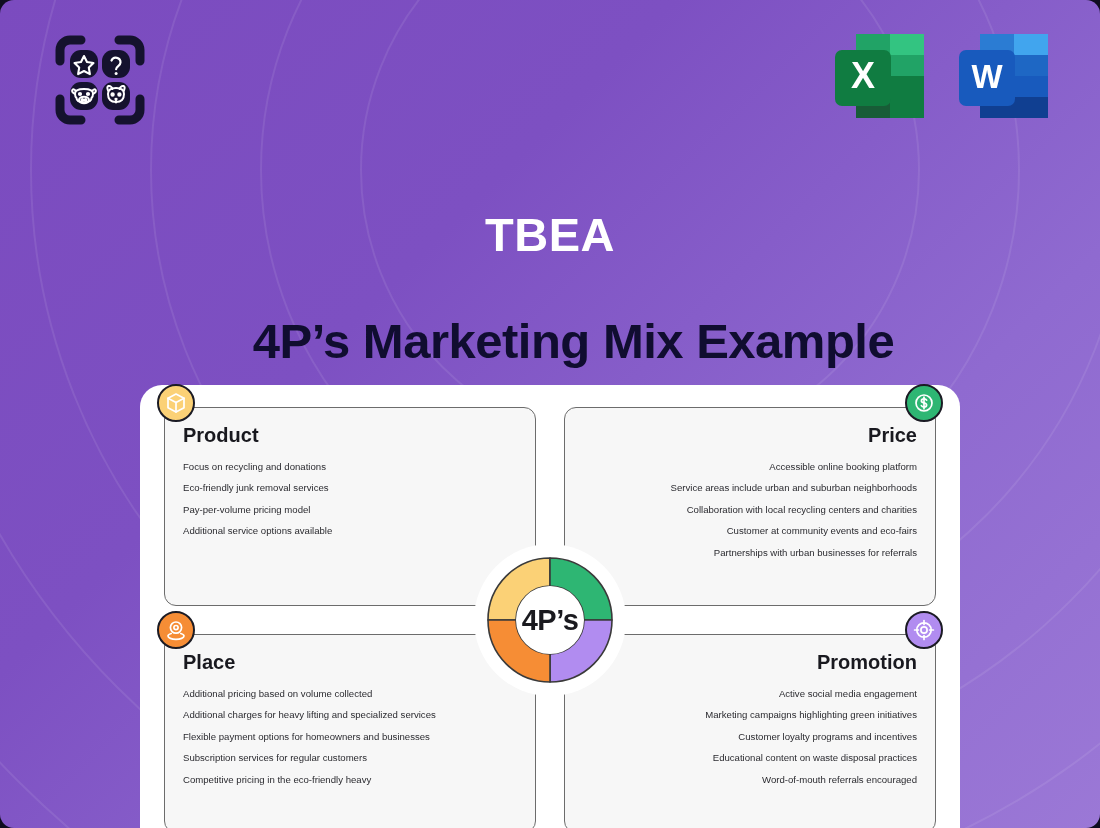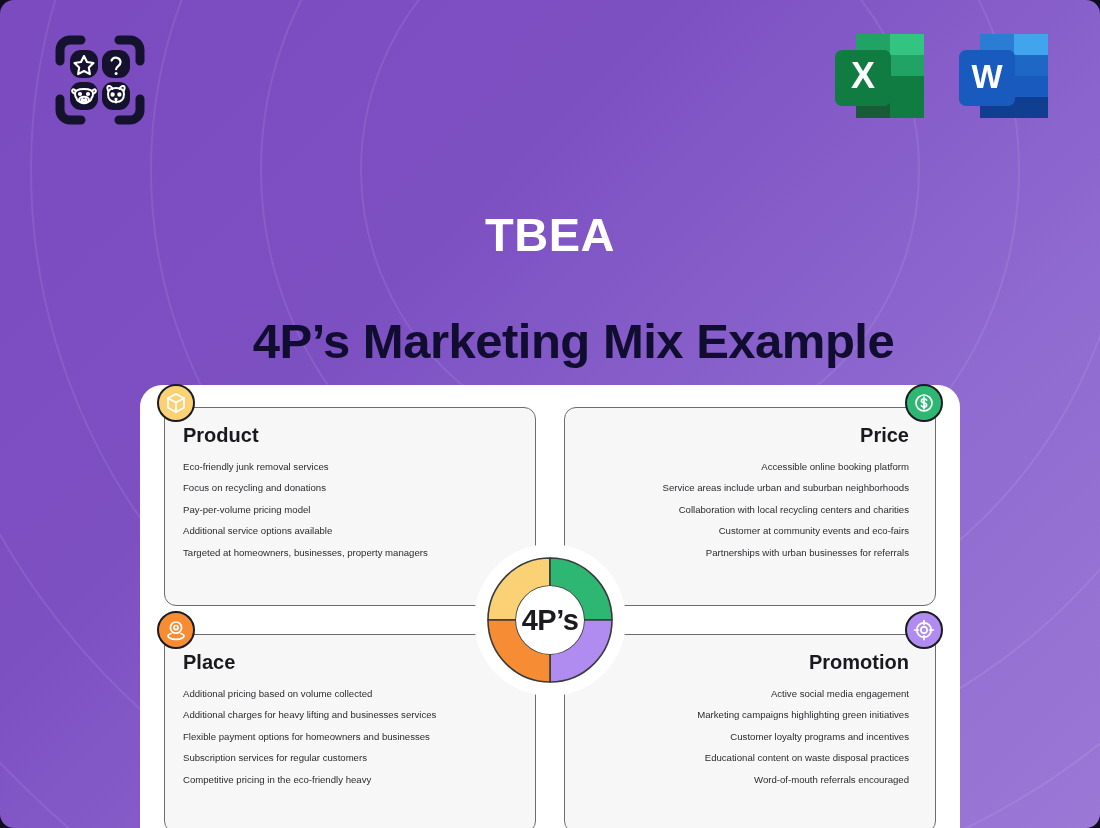--- a/index.html
+++ b/index.html
@@ -71,21 +71,21 @@
     display:grid;
     grid-template-columns:1fr 1fr;
     grid-template-rows:1fr 1fr;
     gap:28px;
   }
   .quad {
     position:relative;
     background:#f7f7f7;
     border:1.4px solid #6c6c6c;
     border-radius:12px;
-    padding:16px 26px 12px 18px;
+    padding:16px 18px 12px 18px;
     overflow:visible;
   }
   .quad.tl { border-top-left-radius:12px; }
   .quad-title {
     font-size:20px; font-weight:bold; color:#19191f;
     margin-bottom:14px;
   }
   .quad.right .quad-title { text-align:right; }
   .quad ul { list-style:none; }
   .quad li {
@@ -222,25 +222,24 @@
       <div class="quad tl">
         <div class="badge tl-pos" style="background:#fbd176;">
           <svg viewBox="0 0 24 24" fill="none" stroke="#ffffff" stroke-width="1.7" stroke-linecap="round" stroke-linejoin="round">
             <path d="M12 3 L20 7.2 L20 16.8 L12 21 L4 16.8 L4 7.2 Z"></path>
             <path d="M4 7.2 L12 11.4 L20 7.2"></path>
             <path d="M12 11.4 L12 21"></path>
           </svg>
         </div>
         <div class="quad-title">Product</div>
         <ul>
+          <li>Focus on recycling and donations</li>
           <li>Eco-friendly junk removal services</li>
-          <li>Focus on recycling and donations</li>
           <li>Pay-per-volume pricing model</li>
           <li>Additional service options available</li>
-          <li>Targeted at homeowners, businesses, property managers</li>
         </ul>
       </div>
 
       <div class="quad right">
         <div class="badge tr-pos" style="background:#2eb673;">
           <svg viewBox="0 0 24 24" fill="none" stroke="#ffffff" stroke-width="1.7" stroke-linecap="round" stroke-linejoin="round">
             <circle cx="12" cy="12" r="8"></circle>
             <path d="M14.6 9.2 a2.6 2.6 0 0 0 -2.6 -1.3 c-1.6 0 -2.6 0.9 -2.6 2 c0 2.6 5.2 1.4 5.2 4 c0 1.1 -1 2 -2.6 2 a2.6 2.6 0 0 1 -2.6 -1.3"></path>
             <path d="M12 6.2 L12 17.8"></path>
           </svg>
@@ -259,21 +258,21 @@
         <div class="badge bl-pos" style="background:#f68d35;">
           <svg viewBox="0 0 24 24" fill="none" stroke="#ffffff" stroke-width="1.7" stroke-linecap="round" stroke-linejoin="round">
             <circle cx="12" cy="9.6" r="5.6"></circle>
             <circle cx="12" cy="9.6" r="2.1"></circle>
             <path d="M7.2 15.5 c-1.9 0.6 -3.2 1.5 -3.2 2.6 c0 1.8 3.6 3.2 8 3.2 c4.4 0 8 -1.4 8 -3.2 c0 -1.1 -1.3 -2 -3.2 -2.6"></path>
           </svg>
         </div>
         <div class="quad-title">Place</div>
         <ul>
           <li>Additional pricing based on volume collected</li>
-          <li>Additional charges for heavy lifting and businesses services</li>
+          <li>Additional charges for heavy lifting and specialized services</li>
           <li>Flexible payment options for homeowners and businesses</li>
           <li>Subscription services for regular customers</li>
           <li>Competitive pricing in the eco-friendly heavy</li>
         </ul>
       </div>
 
       <div class="quad right">
         <div class="badge br-pos" style="background:#b18cf0;">
           <svg viewBox="0 0 24 24" fill="none" stroke="#ffffff" stroke-width="1.7" stroke-linecap="round" stroke-linejoin="round">
             <circle cx="12" cy="12" r="7.2"></circle>

